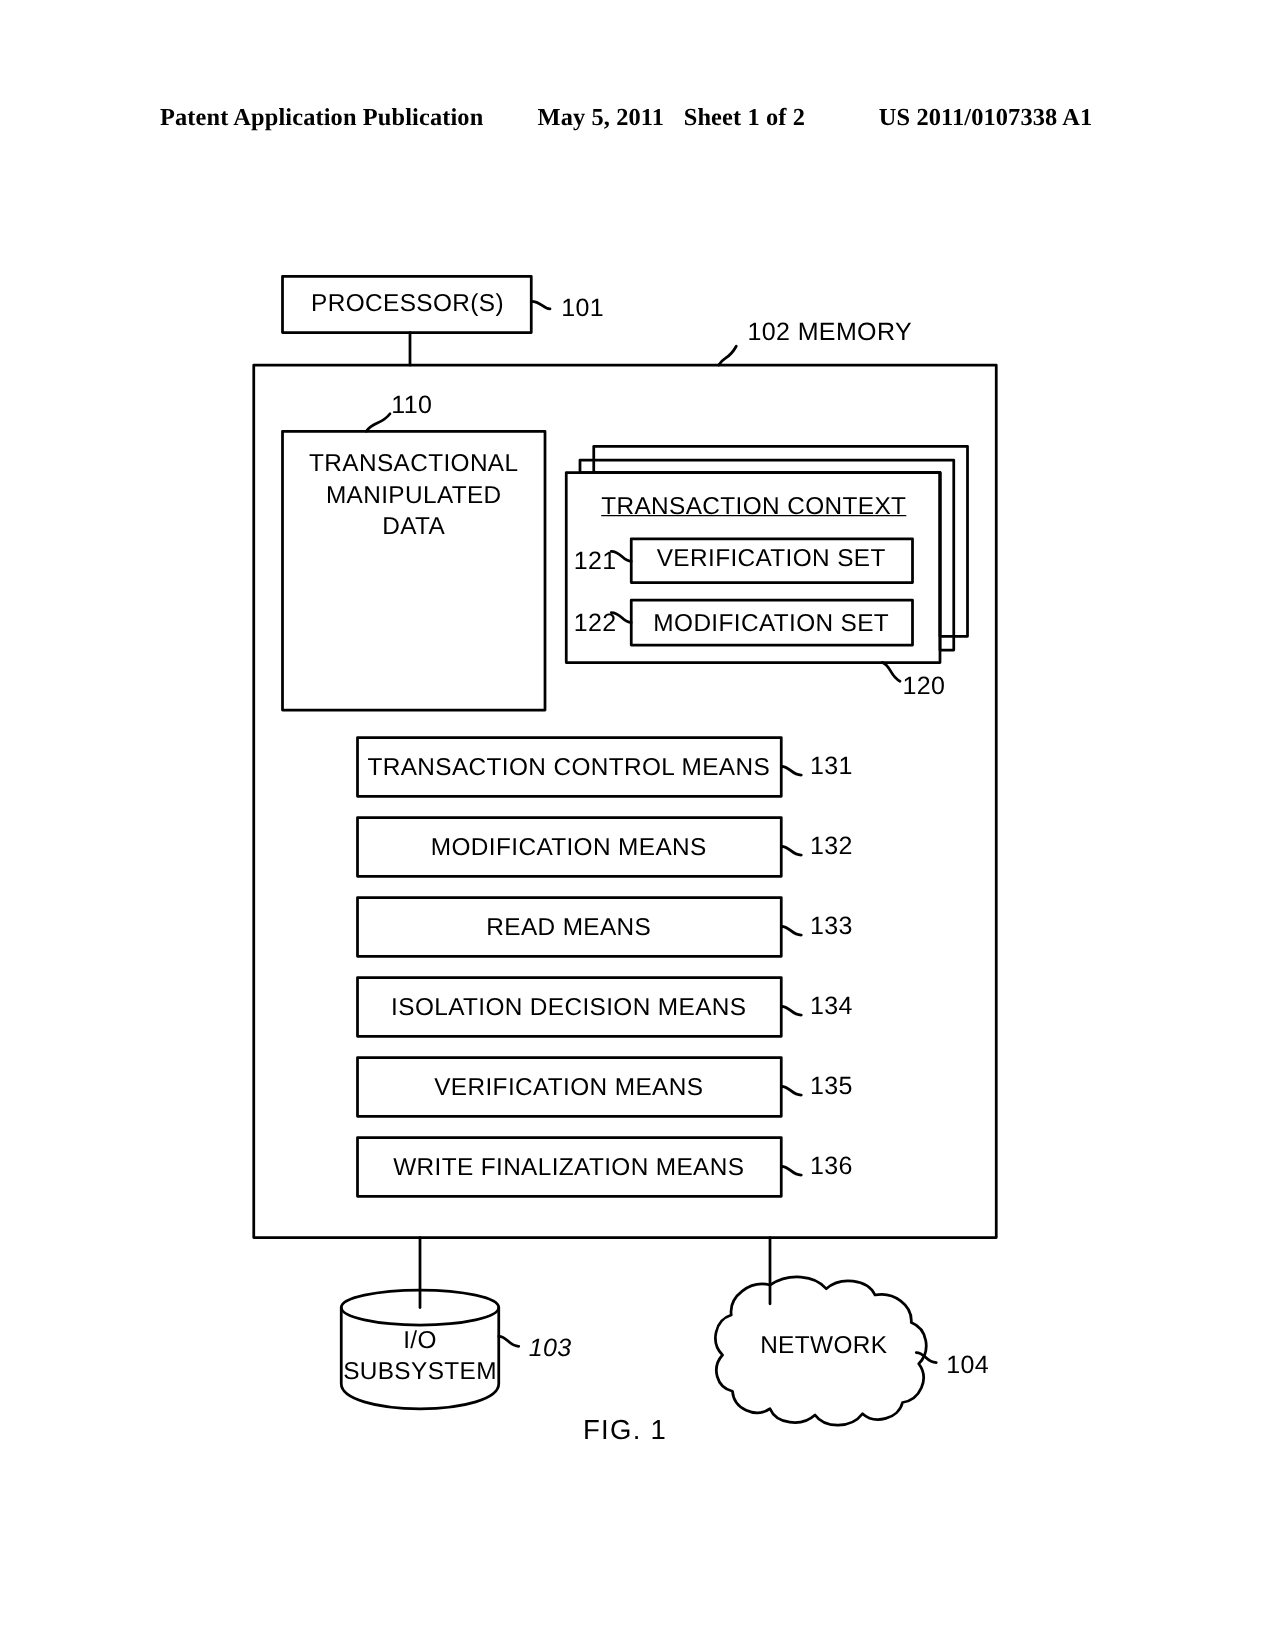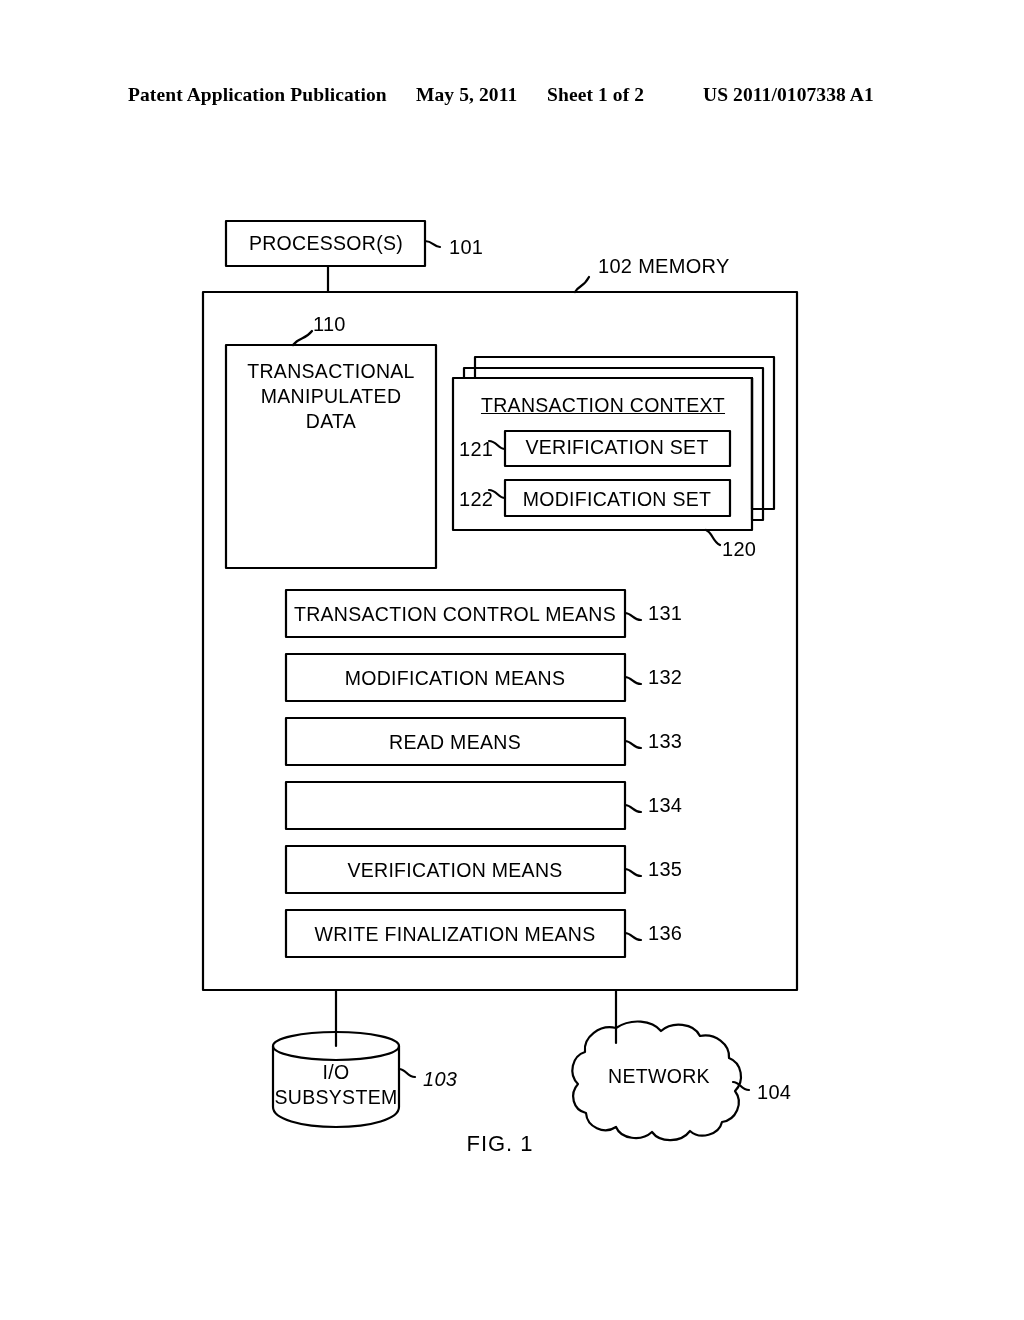--- a/index.html
+++ b/index.html
@@ -23,21 +23,21 @@
     left: 0;
     width: 964px;
     height: 28px;
     font-family: "Liberation Serif", serif;
     font-weight: bold;
     font-size: 19.5px;
     letter-spacing: 0.1px;
     white-space: nowrap;
   }
   #page-header .hdr-pub   { position: absolute; left: 128px;  top: 0; }
-  #page-header .hdr-date  { position: absolute; left: 416px;  top: 0; }
+  #page-header .hdr-date  { position: absolute; left: 430px;  top: 0; }
   #page-header .hdr-sheet { position: absolute; left: 547px;  top: 0; }
   #page-header .hdr-num   { position: absolute; left: 703px;  top: 0; }
 
   
   #figure {
     position: absolute;
     left: 0;
     top: 0;
     width: 1020px;
     height: 1320px;
@@ -198,20 +198,21 @@
 
   <div class="lbl boxtext center" style="left:455px; top:603px;">TRANSACTION CONTROL MEANS</div>
   <div class="lbl ref" style="left:648px; top:602px;">131</div>
 
   <div class="lbl boxtext center" style="left:455px; top:667px;">MODIFICATION MEANS</div>
   <div class="lbl ref" style="left:648px; top:666px;">132</div>
 
   <div class="lbl boxtext center" style="left:455px; top:731px;">READ MEANS</div>
   <div class="lbl ref" style="left:648px; top:730px;">133</div>
 
+  <div class="lbl boxtext center" style="left:455px; top:795px;">ISOLATION DECISION MEANS</div>
   <div class="lbl ref" style="left:648px; top:794px;">134</div>
 
   <div class="lbl boxtext center" style="left:455px; top:859px;">VERIFICATION MEANS</div>
   <div class="lbl ref" style="left:648px; top:858px;">135</div>
 
   <div class="lbl boxtext center" style="left:455px; top:923px;">WRITE FINALIZATION MEANS</div>
   <div class="lbl ref" style="left:648px; top:922px;">136</div>
 
   <div class="lbl boxtext center multiline" style="left:336px; top:1060px; width:150px;">
     <div>I/O</div>

